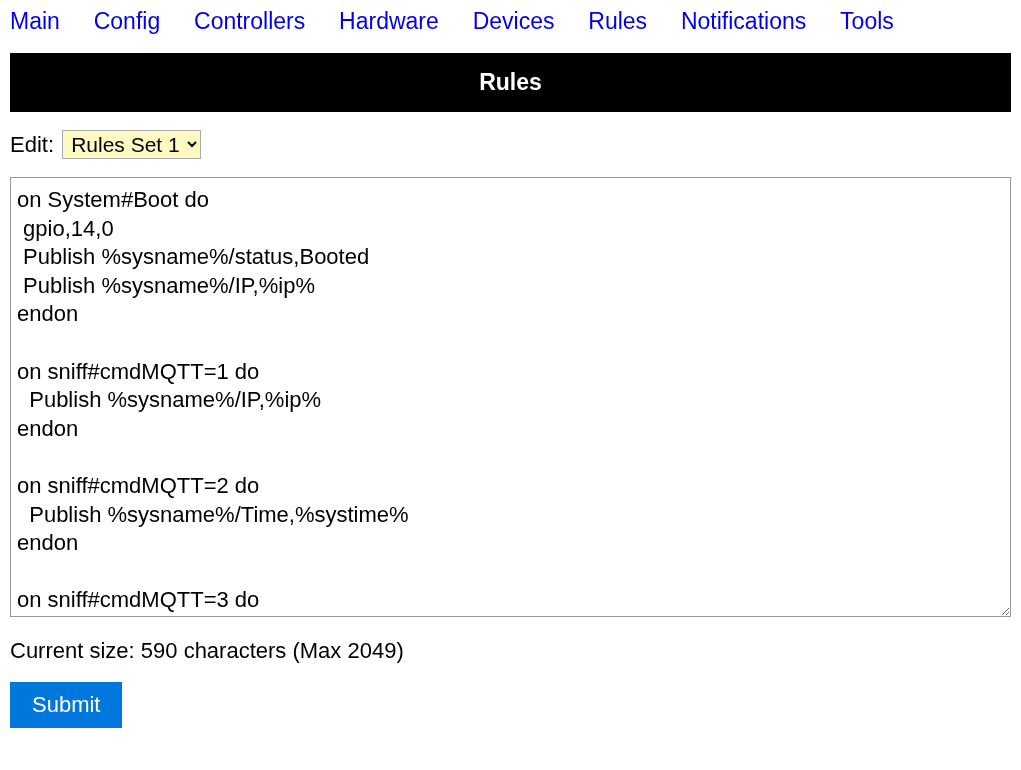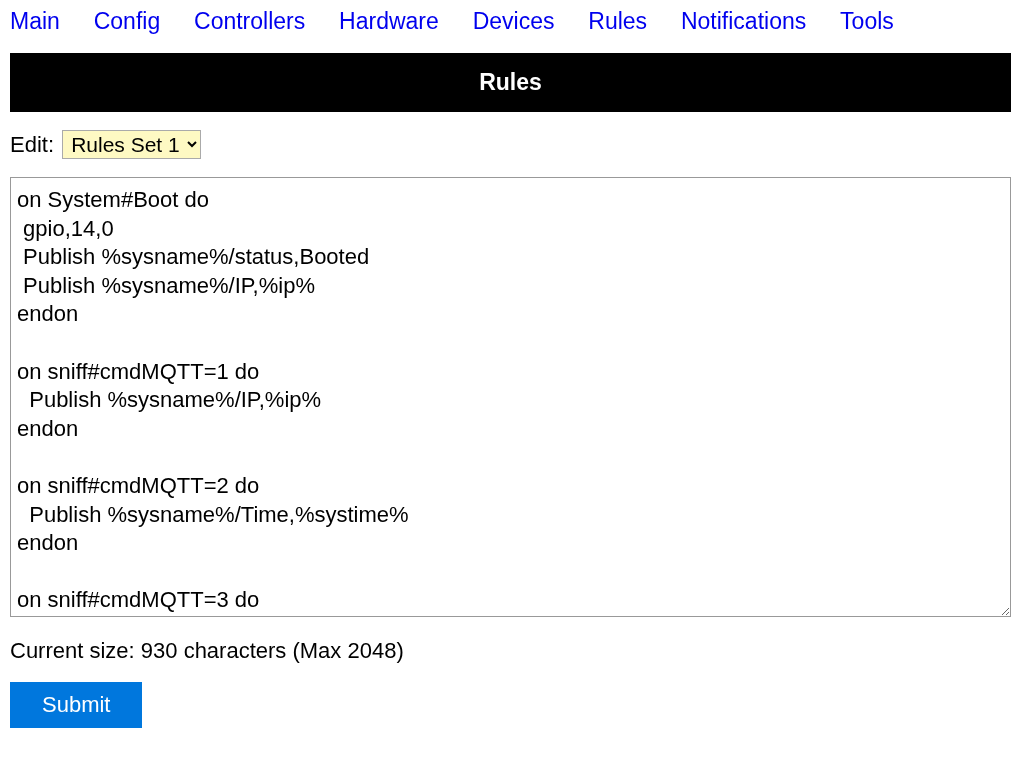--- a/index.html
+++ b/index.html
@@ -58,21 +58,21 @@
       white-space: pre;
     }
     .size-info {
       padding: 16px 10px 10px 10px;
       font-size: 22px;
     }
     .submit-btn {
       background: #07d;
       color: #fff;
       border: none;
-      padding: 10px 32px;
+      padding: 10px 22px;
       font-size: 22px;
       margin: 8px 10px;
       cursor: pointer;
       font-family: inherit;
     }
   </style>
 </head>
 <body>
 
 
@@ -108,18 +108,18 @@
 endon
 
 on sniff#cmdMQTT=2 do
   Publish %sysname%/Time,%systime%
 endon
 
 on sniff#cmdMQTT=3 do
   Publish %sysname%/status,Rebooting
 </textarea>
 
-<div class="size-info">Current size: 930 characters (Max 2048)</div>
+<div class="size-info">Current size: 590 characters (Max 2049)</div>
 
 <button class="submit-btn">Submit</button>
 
 
 
 
 </body></html>

